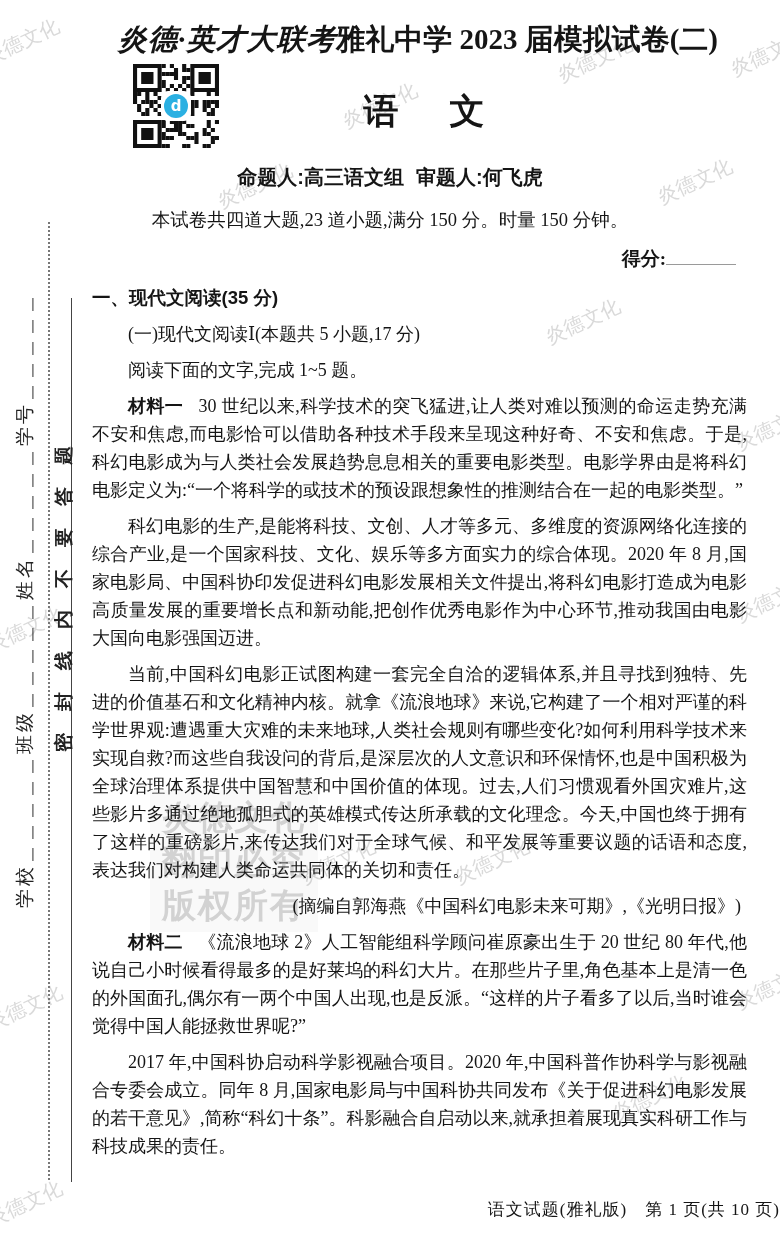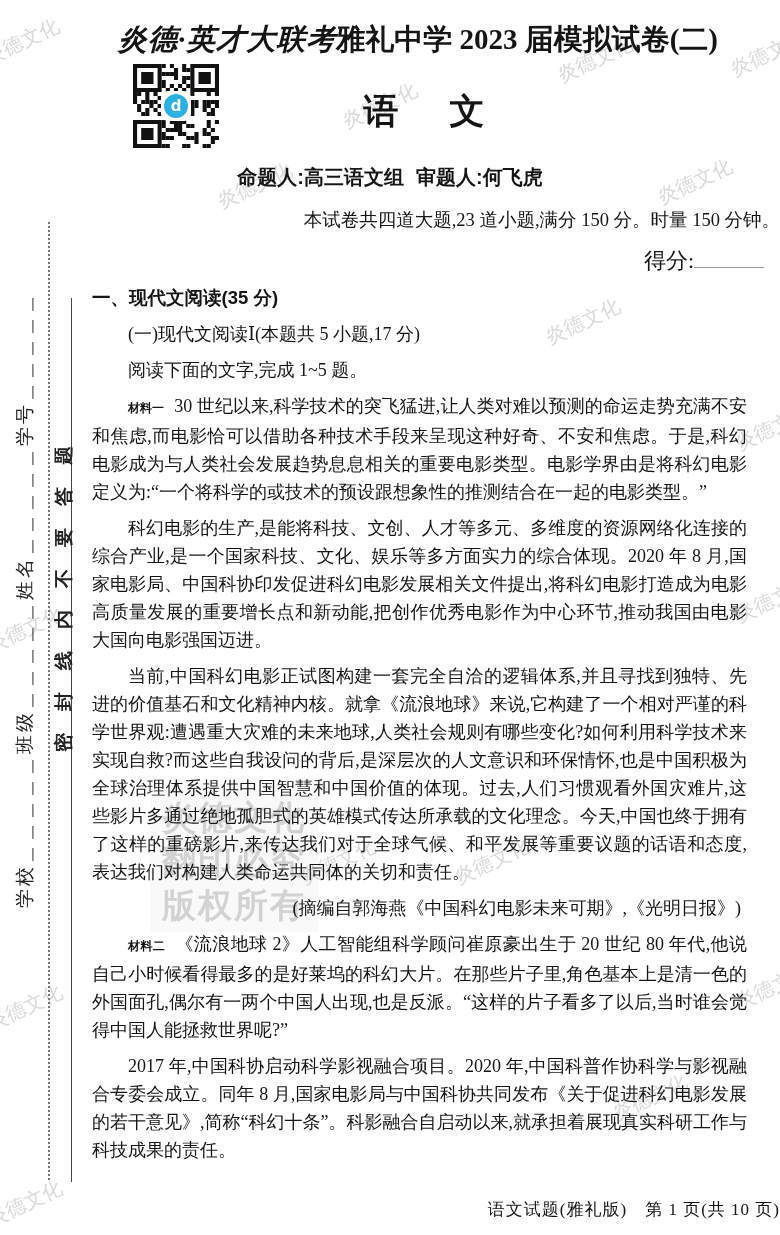--- a/index.html
+++ b/index.html
@@ -82,44 +82,44 @@
     letter-spacing:8px;z-index:3;padding-left:38px;
   }
   .persons{
     position:absolute;left:0;top:164px;width:100%;
     text-align:center;font-size:20px;font-weight:700;z-index:3;
     font-family:"Liberation Sans","DejaVu Sans",sans-serif;
   }
   .persons span{margin:0 6px;}
   .exam-info{
     position:absolute;left:0;top:207px;width:100%;
-    text-align:right;font-size:18.5px;z-index:3;
+    text-align:center;font-size:18.5px;z-index:3;
   }
   .score-line{
-    position:absolute;right:16px;top:246px;z-index:3;
-    font-size:22px;font-weight:400;
+    position:absolute;right:44px;top:246px;z-index:3;
+    font-size:19px;font-weight:700;
   }
   .score-blank{
     display:inline-block;width:70px;height:15px;
     border-bottom:1.5px solid #9a9a9a;vertical-align:baseline;
   }
   
   .content{
     position:absolute;left:84px;top:276px;width:671px;z-index:2;
     font-size:18px;line-height:28px;
     text-align:justify;
   }
   .content p{margin:8px;}
   .sec-title{
     font-weight:800;
     font-family:"Liberation Sans","DejaVu Sans",sans-serif;
     font-size:18.5px;
   }
   .ind{text-indent:2em;}
-  .mlabel{font-weight:800;margin-right:.85em;font-family:"Liberation Sans","DejaVu Sans",sans-serif;font-size:12px;}
+  .mlabel{font-weight:800;margin-right:.85em;font-family:"Liberation Sans","DejaVu Sans",sans-serif;font-size:18px;}
   .source{text-align:right;padding-right:6px;}
   
   .footer{
     position:absolute;left:0;top:1198px;width:100%;
     text-align:right;font-size:17px;z-index:3;letter-spacing:1px;
   }
 </style>
 </head>
 <body>
 

